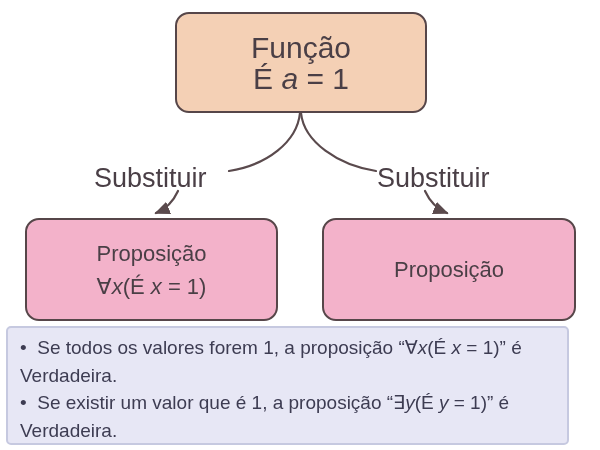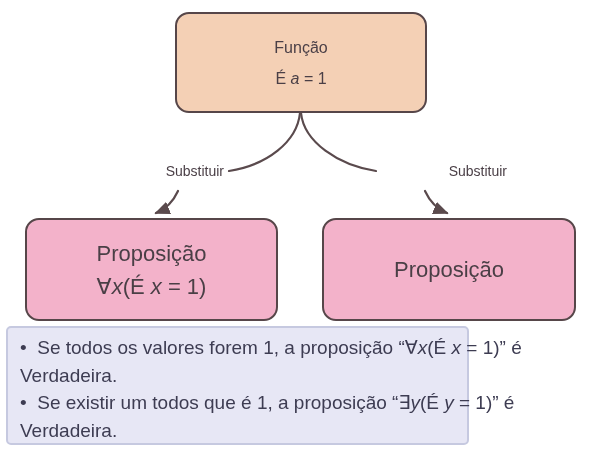--- a/index.html
+++ b/index.html
@@ -14,42 +14,42 @@
   .node {
     position:absolute; box-sizing:border-box;
     border:2px solid var(--border-dark);
     border-radius:14px;
     display:flex; flex-direction:column;
     align-items:center; justify-content:center;
     text-align:center;
     color:var(--text-dark);
     z-index:2;
   }
-  #top-box   { left:175px; top:12px;  width:252px; height:101px; background:var(--peach); font-size:16px; line-height:31px; }
+  #top-box   { left:175px; top:12px;  width:252px; height:101px; background:var(--peach); font-size:30px; line-height:31px; }
   #left-box  { left:25px;  top:218px; width:253px; height:103px; background:var(--pink);  font-size:22px; line-height:33px; }
   #right-box { left:322px; top:218px; width:254px; height:103px; background:var(--pink);  font-size:22px; line-height:33px; }
 
   .formula span { white-space:pre; }
   .it { font-style:italic; }
 
   .edge-label {
     position:absolute; z-index:2;
-    width:130px; text-align:right;
-    font-size:14px; color:var(--text-dark);
+    width:130px; text-align:left;
+    font-size:27px; color:var(--text-dark);
   }
   #label-left  { left:94px;  top:163px; }
   #label-right { left:377px; top:163px; }
 
   #connectors { position:absolute; left:0; top:0; z-index:1; }
   .ln { fill:none; stroke:var(--line); stroke-width:2.2; stroke-linecap:round; }
   #ah path { fill:var(--line); }
 
   #note {
     position:absolute; left:6px; top:326px;
-    width:463px; height:119px; box-sizing:border-box;
+    width:563px; height:119px; box-sizing:border-box;
     background:var(--lavender);
     border:2px solid var(--note-border);
     border-radius:5px;
     padding:6px 8px 0 12px;
     color:var(--note-text);
     font-size:19px; line-height:27.5px;
     z-index:2;
   }
   #note .line { white-space:nowrap; }
   #note .line span { white-space:pre; }
@@ -84,17 +84,17 @@
     <div class="formula"><span>∀</span><span class="it">x</span><span>(É </span><span class="it">x</span><span> = 1)</span></div>
   </div>
 
   <div id="right-box" class="node">
     <div>Proposição</div>
   </div>
 
   <div id="note">
     <div class="line"><span>•  Se todos os valores forem 1, a proposição “∀</span><span class="it">x</span><span>(É </span><span class="it">x</span><span> = 1)” é</span></div>
     <div class="line">Verdadeira.</div>
-    <div class="line"><span>•  Se existir um todos que é 1, a proposição “∃</span><span class="it">y</span><span>(É </span><span class="it">y</span><span> = 1)” é</span></div>
+    <div class="line"><span>•  Se existir um valor que é 1, a proposição “∃</span><span class="it">y</span><span>(É </span><span class="it">y</span><span> = 1)” é</span></div>
     <div class="line">Verdadeira.</div>
   </div>
 
 </div>
 
 </body></html>

